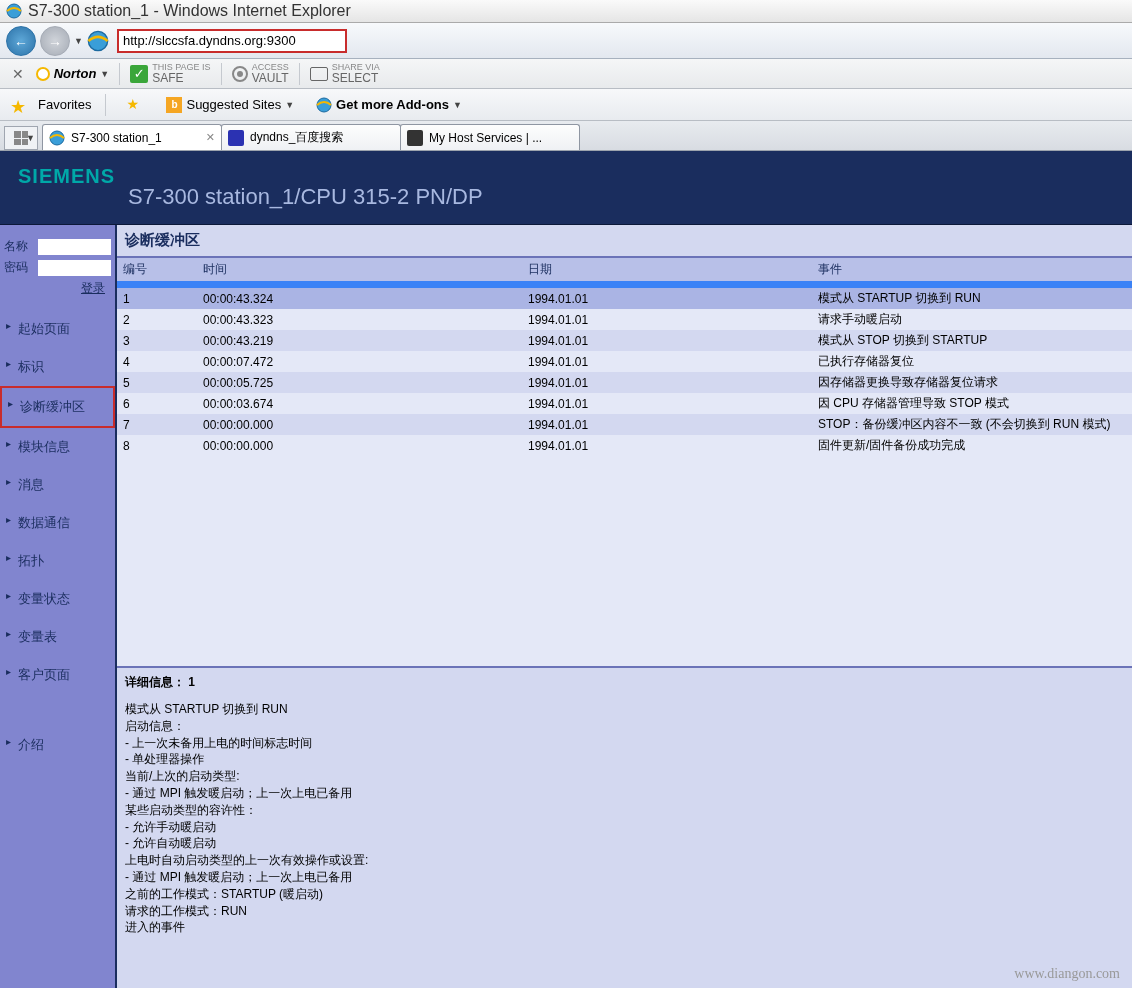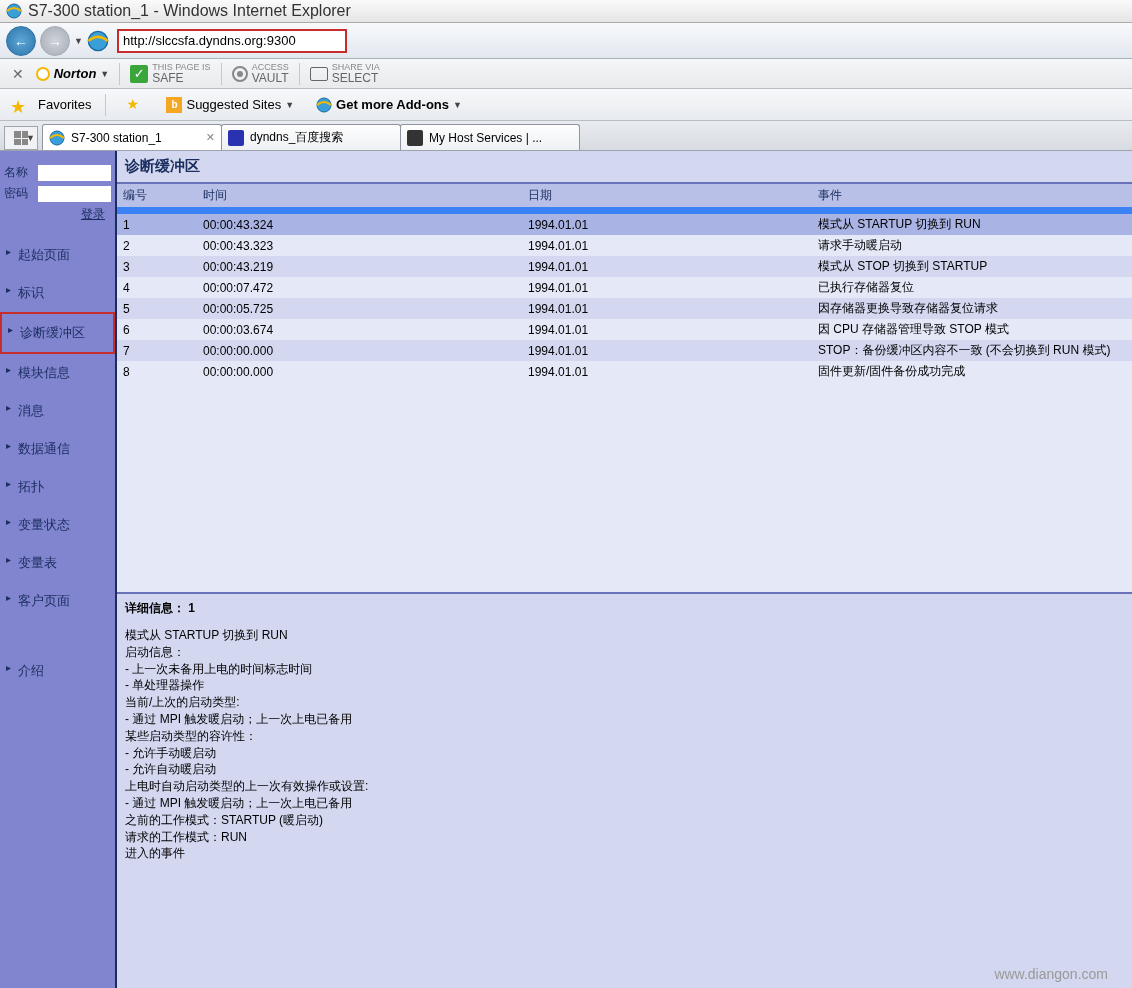--- a/index.html
+++ b/index.html
@@ -86,21 +86,21 @@
 .data-table tr:not(.row-sel) td { background: #e4e8f7; }
 .data-table tr:not(.row-sel):nth-child(odd) td { background: #d3d8f0; }
 .col-num { width: 80px; }
 .col-time { width: 325px; }
 .col-date { width: 290px; }
 
 .table-area { background: #e4e8f7; overflow: auto; height: 410px; border-bottom: 2px solid #6b73b8; }
 .details-title { font-weight: bold; padding: 6px 8px; color: #000; background: #d3d8f0; }
 .details-body { padding: 4px 8px 12px; font-size: 12px; line-height: 1.4; color: #000; background: #d3d8f0; white-space: pre-line; }
 
-.watermark { position: absolute; bottom: 6px; right: 24px; color: #999; font-size: 14px; font-family: Liberation Sans, sans-serif; }
+.watermark { position: absolute; bottom: 6px; right: 12px; color: #999; font-size: 14px; font-family: Liberation Serif, serif; }
 
 svg.ie-logo-svg { width: 16px; height: 16px; }
 </style>
 </head>
 <body>
 
 <div class="title-bar">
   <svg class="ie-logo-svg" viewBox="0 0 16 16">
       <circle cx="8" cy="8" r="7" fill="#3a9ed8" stroke="#1c6aa0"></circle>
       <path d="M1 8 Q8 2 15 8" stroke="#f5b800" stroke-width="2" fill="none"></path>
@@ -198,20 +198,24 @@
     <span class="tab-icon baidu-icon"></span>
     <span>dyndns_百度搜索</span>
   </div>
   <div class="tab">
     <span class="tab-icon dyn-icon"></span>
     <span>My Host Services | ...</span>
   </div>
 </div>
 
 <div class="content">
+  <div class="siemens-header">
+    <div class="siemens-logo">SIEMENS</div>
+    <div class="station-title">S7-300 station_1/CPU 315-2 PN/DP</div>
+  </div>
 
   <div class="main-area">
 
     <div class="sidebar">
       <div class="login-box">
         <div class="login-row">
           <label>名称</label>
           <input style="">
         </div>
         <div class="login-row">

